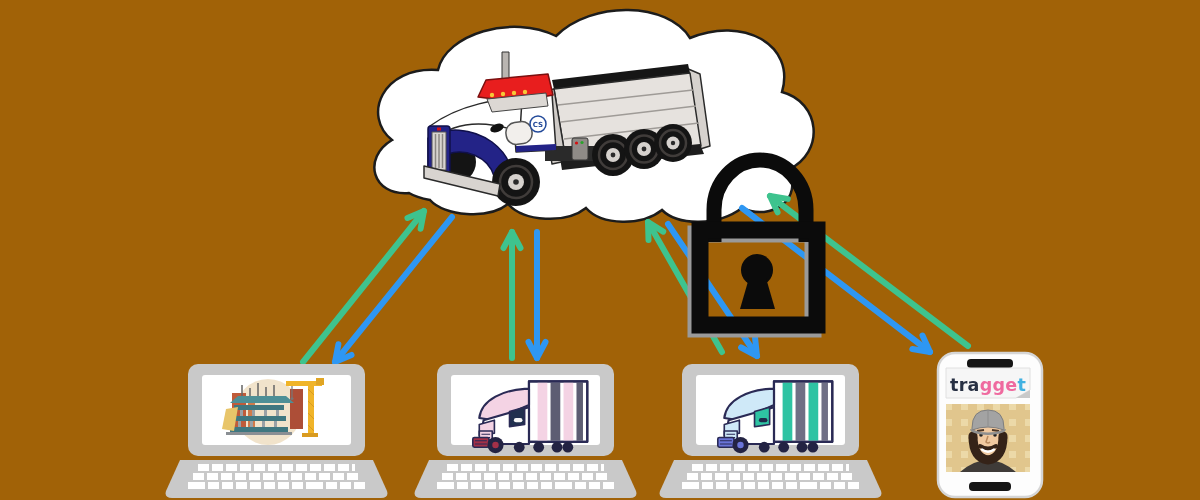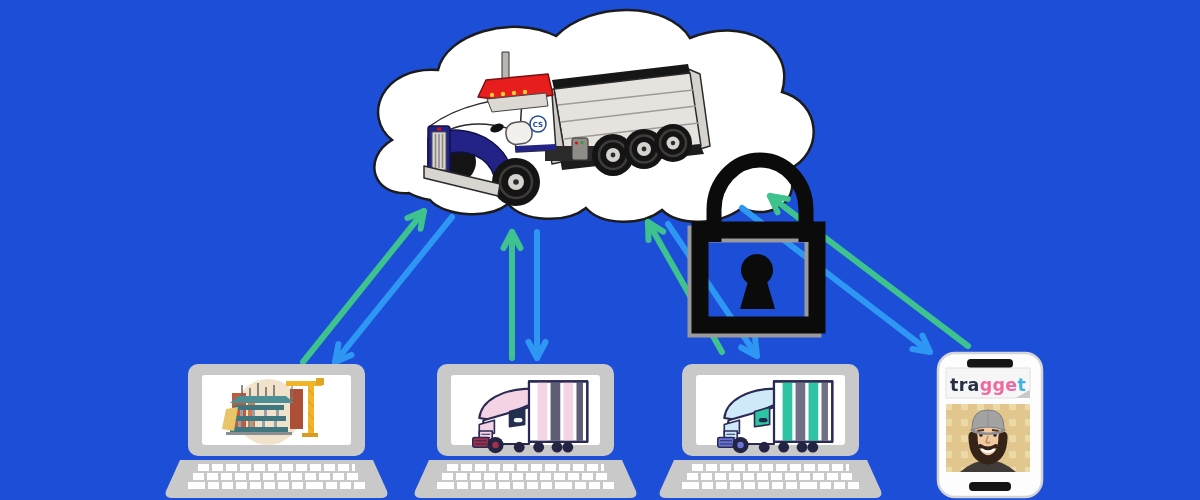--- a/index.html
+++ b/index.html
@@ -1,16 +1,16 @@
 <!DOCTYPE html>
 <html><head>
 <meta charset="utf-8">
 <style>
   html,body{margin:0;padding:0;background:#fff;}
-  .stage{position:relative;width:1200px;height:500px;background:#1d4ed8;overflow:hidden;
+  .stage{position:relative;width:1200px;height:500px;background:#a16207;overflow:hidden;
          font-family:"DejaVu Sans",sans-serif;}
   .stage svg{position:absolute;left:0;top:0;}
   text{font-family:"DejaVu Sans",sans-serif;}
   .logo-text{font-weight:bold;font-size:17.5px;letter-spacing:.3px;}
   .badge-text{font-weight:bold;font-size:7px;}
   .truck-pink{--cab:#f4d3e4;--stripeA:#f4d3e4;--stripeB:#5d5d73;--bumper:#a33048;
               --win:#21304f;--driver:#f6f6f6;--wheel:#232343;--outline:#2a2a55;}
   .truck-teal{--cab:#cfe9f8;--stripeA:#2ec3a3;--stripeB:#6f6f85;--bumper:#6a74d8;
               --win:#2ec3a3;--driver:#1e2a4a;--wheel:#232343;--outline:#2a2a55;}
 </style>

